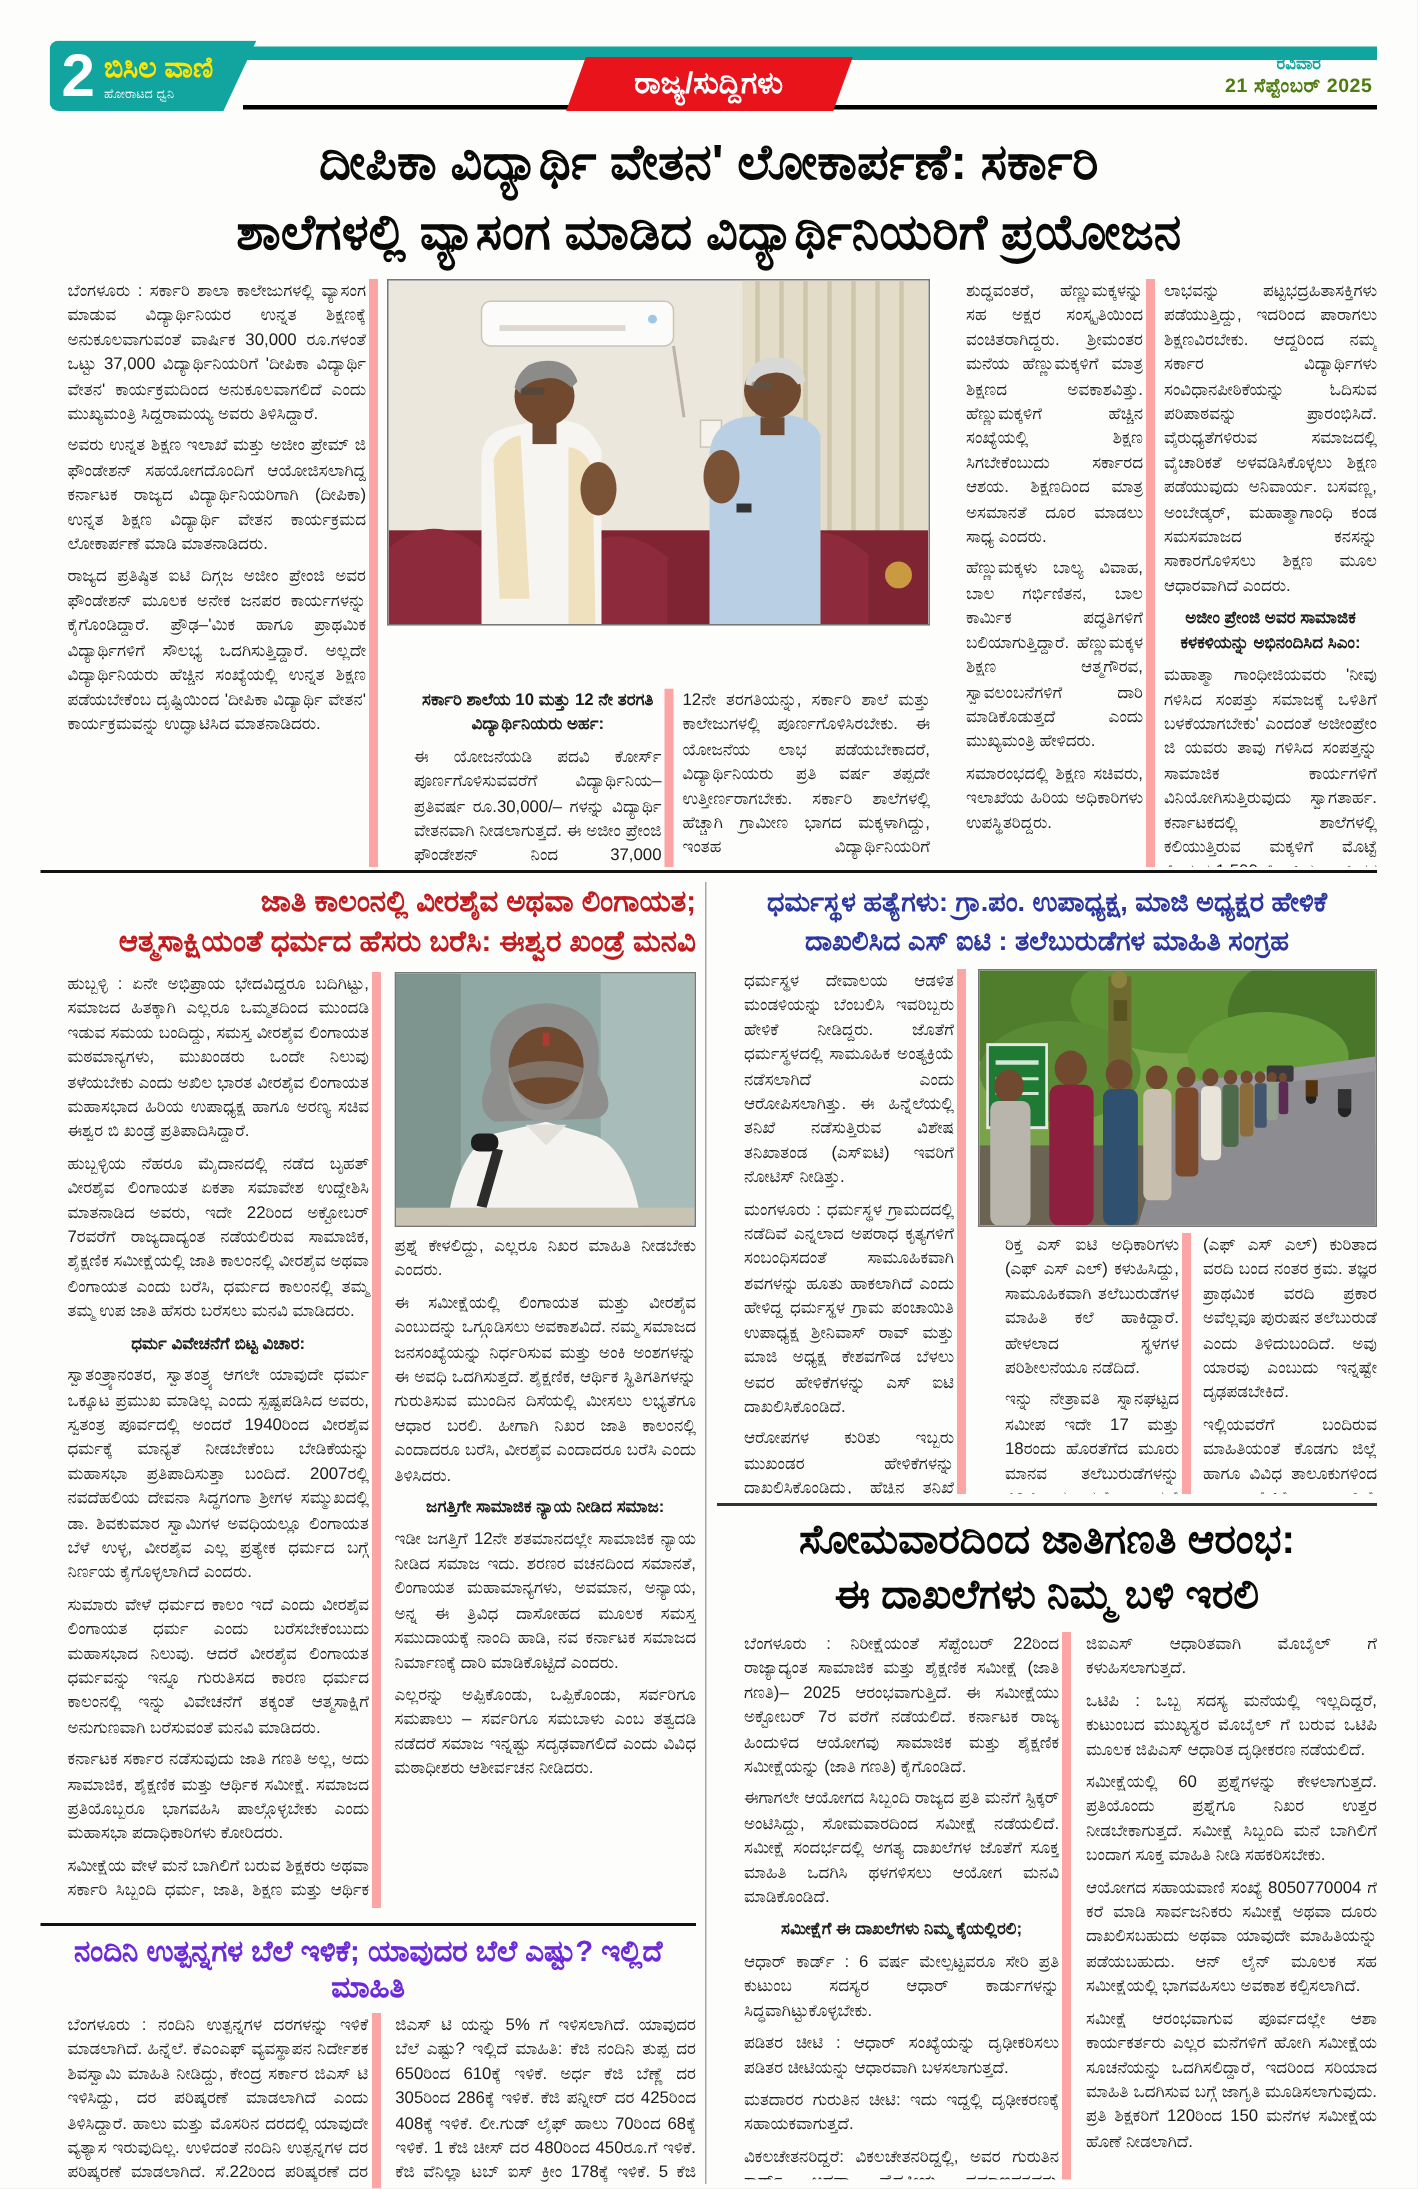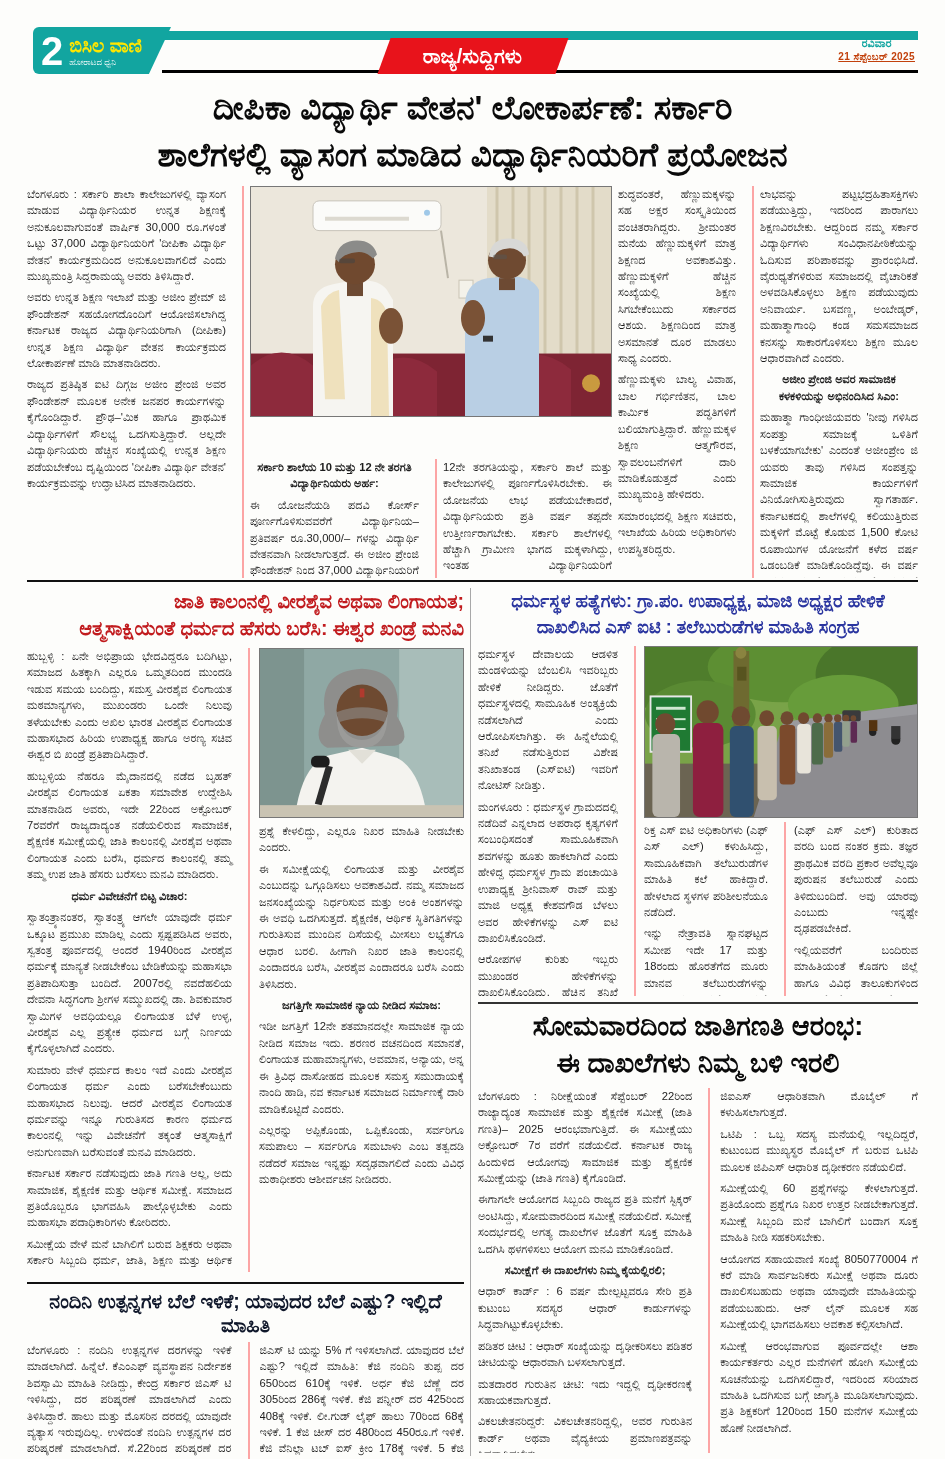--- a/index.html
+++ b/index.html
@@ -19,33 +19,33 @@
   .page-num{font-size:40px;font-weight:800;color:#fff;line-height:40px;}
   .mast-text{display:flex;flex-direction:column;align-items:flex-start;}
   .mast-title{color:#ffe600;font-weight:800;font-size:19px;line-height:22px;white-space:nowrap;}
   .mast-tagline{color:#fff;font-size:8.5px;line-height:10px;white-space:nowrap;}
   .header-black-line{position:absolute;left:162px;right:27px;top:70px;height:3px;background:#000;}
   .section-banner{position:absolute;left:384px;top:38px;width:178px;height:36px;background:var(--red);
     transform:skewX(-20deg);display:flex;align-items:center;justify-content:center;}
   .section-banner .inner{transform:skewX(20deg);color:#fff;font-weight:800;font-size:20px;white-space:nowrap;}
   .date-block{position:absolute;right:30px;top:37px;text-align:center;line-height:13px;}
   .weekday{color:var(--teal);font-size:11px;font-weight:700;}
-  .pubdate{color:#c2410c;font-size:10px;font-weight:800;letter-spacing:.4px;text-decoration:underline;}
+  .pubdate{color:#4d7c0f;font-size:13px;font-weight:800;letter-spacing:.4px;}
   
   .lead-headline{position:absolute;left:27px;top:84px;width:891px;text-align:center;
     font-weight:800;color:#0a0a0a;font-size:33px;line-height:47px;}
   .hl-red{color:var(--hlred);font-weight:800;font-size:19.5px;line-height:27px;text-align:right;}
   .hl-blue{color:var(--hlblue);font-weight:800;font-size:18px;line-height:26px;text-align:center;}
   .hl-census{color:#0a0a0a;font-weight:800;text-align:center;font-size:27px;line-height:37px;}
-  .hl-nandini{color:#0f172a;font-weight:800;text-align:center;font-size:19.5px;line-height:24px;}
+  .hl-nandini{color:#6d28d9;font-weight:800;text-align:center;font-size:19.5px;line-height:24px;}
   
   .bodycol{font-size:11.2px;line-height:16.4px;text-align:justify;overflow:hidden;}
   .para{margin:0 0 5px 0;}
   .para.subhead{font-weight:700;text-align:center;}
-  .hair-r{border-right:2px solid #fca5a5;padding-right:16px;}
+  .hair-r{border-right:6px solid #fca5a5;padding-right:2px;margin-left:18px;}
   
   .lead-body{position:absolute;left:27px;top:186px;width:891px;height:392px;display:flex;gap:6px;}
   .lead-c1{width:199px;height:392px;}
   .lead-center{width:362px;display:flex;flex-direction:column;gap:38px;}
   .photo-frame{border:1px solid #777;box-sizing:border-box;background:#ddd;overflow:hidden;}
   .photo1{width:362px;height:231px;}
   .caption-cols{display:flex;gap:6px;margin-top:4px;flex:1;overflow:hidden;}
   .caption-cols .bodycol{width:50%;}
   .lead-c3{width:118px;height:392px;}
   .lead-c4{flex:1;height:392px;}

